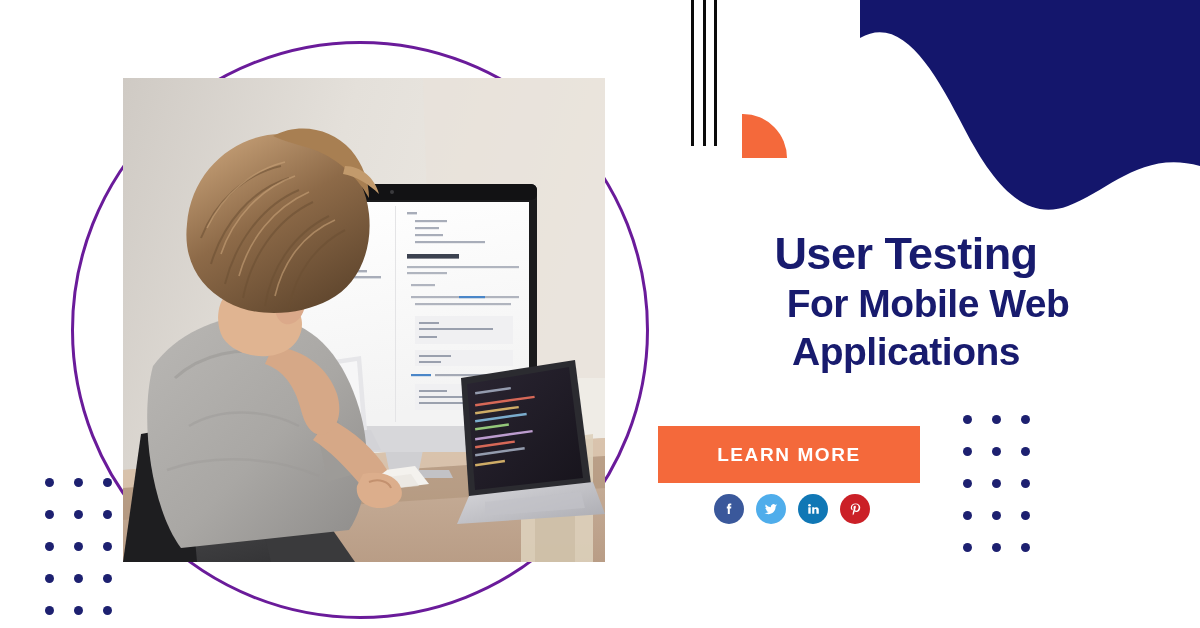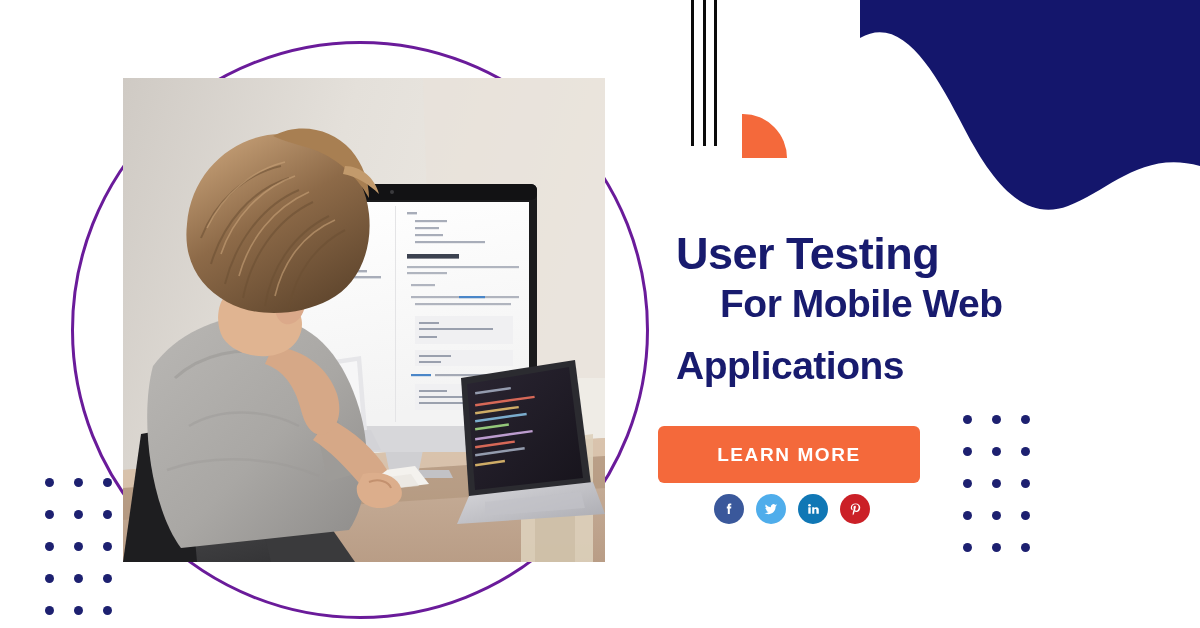--- a/index.html
+++ b/index.html
@@ -111,48 +111,49 @@
     left: 676px;
     top: 228px;
     width: 460px;
   }
   .headline {
     margin: 0;
     color: #181b6e;
     font-family: "Liberation Sans", sans-serif;
     font-weight: bold;
     letter-spacing: -0.5px;
+    text-align: center;
   }
   .headline .line1 {
     display: block;
     font-size: 45px;
     line-height: 52px;
   }
   .headline .line2 {
     display: block;
     font-size: 39px;
     line-height: 48px;
     margin-left: 44px;
   }
   .headline .line3 {
     display: block;
     font-size: 39px;
     line-height: 48px;
-    margin-top: 14px;
+    margin-top: 0;
   }
 
   .cta-button {
     position: absolute;
     left: 658px;
     top: 426px;
     width: 262px;
     height: 57px;
     background: #F4693B;
     border: none;
-    border-radius: 6px;
+    border-radius: 0;
     color: #ffffff;
     font-family: "Liberation Sans", sans-serif;
     font-size: 19px;
     font-weight: bold;
     letter-spacing: 1.6px;
     cursor: pointer;
     padding: 0;
   }
 
   .social-row {

